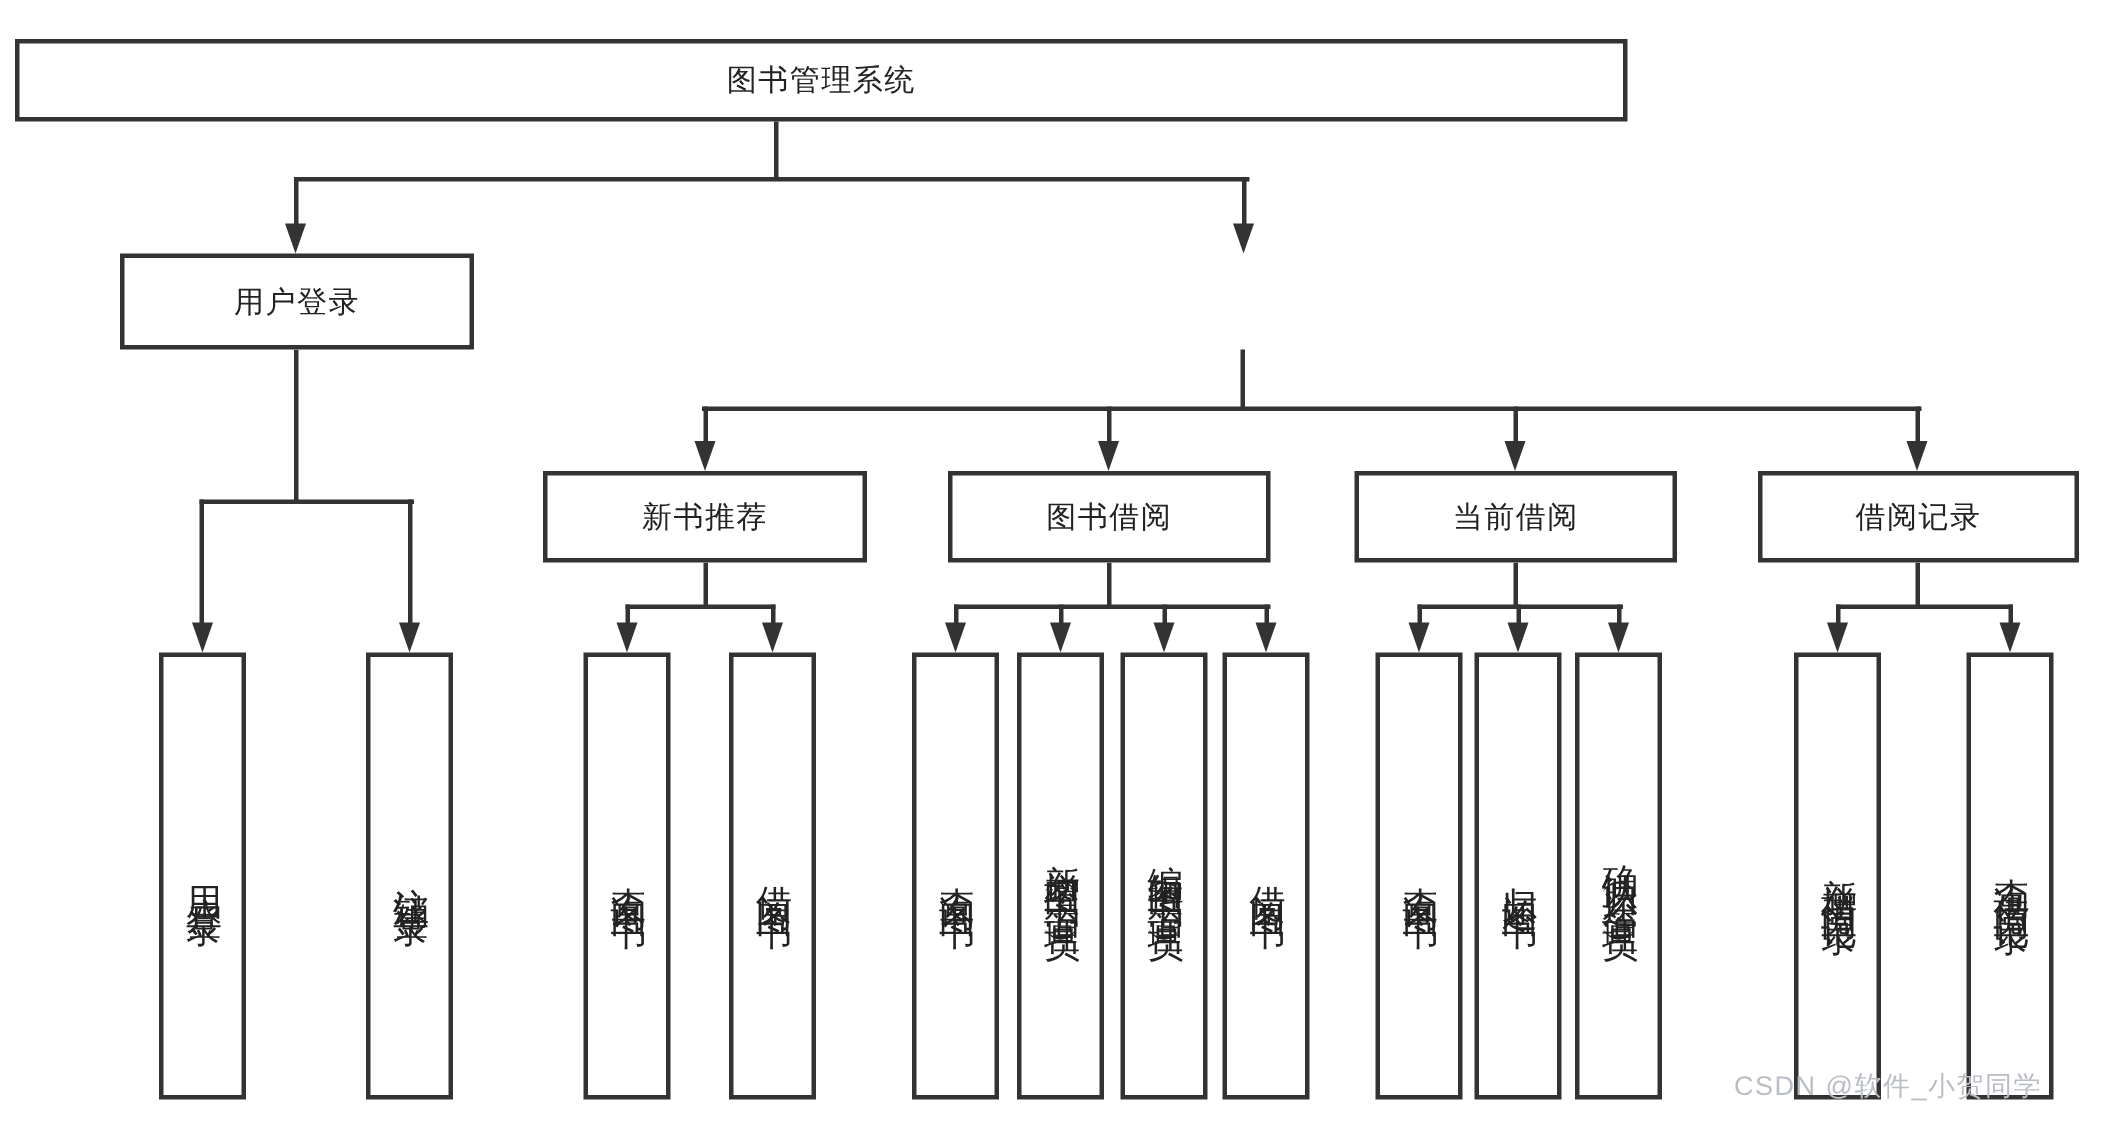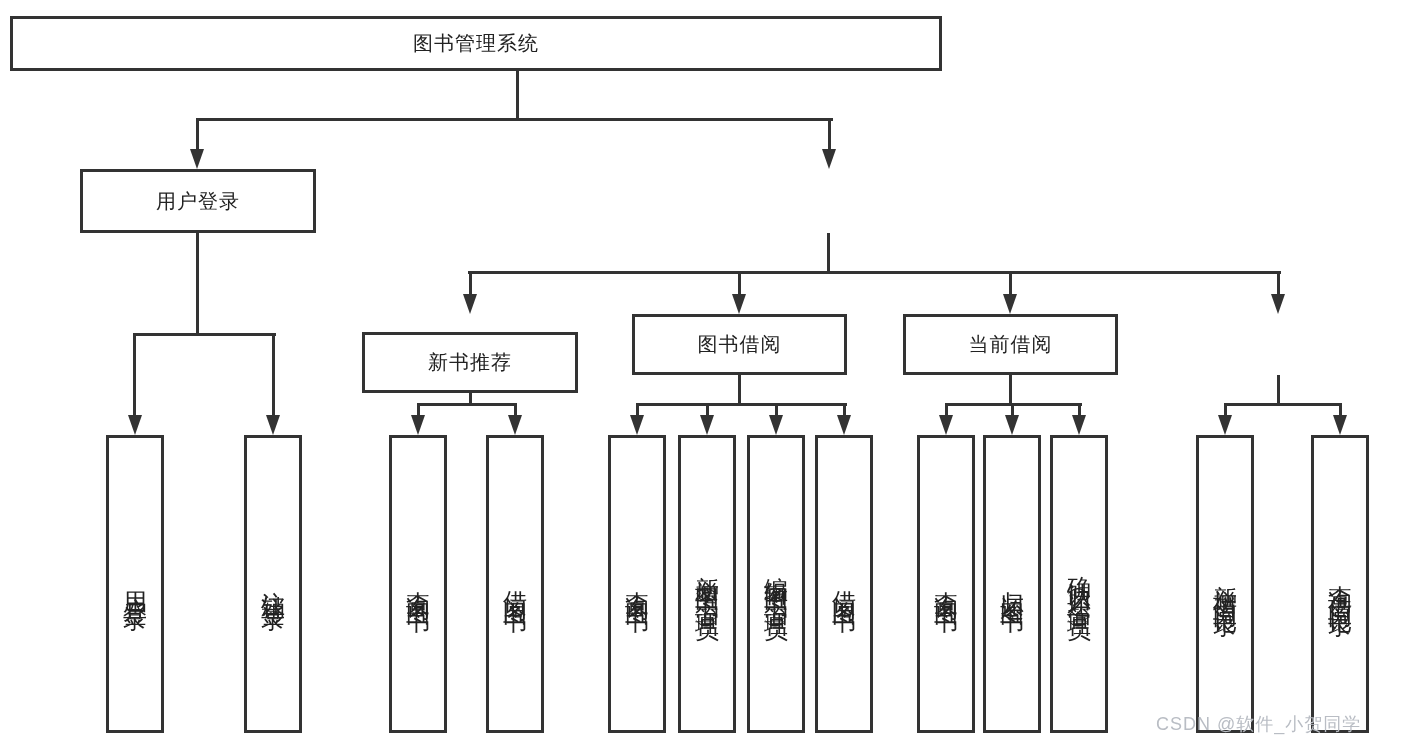--- a/index.html
+++ b/index.html
@@ -117,36 +117,39 @@
   <div class="line" style="left:1078px;top:403px;width:3px;height:14px"></div>
   <div class="arrow" style="left:1072px;top:415px"></div>
 
   <div class="line" style="left:1277px;top:375px;width:3px;height:30px"></div>
   <div class="line" style="left:1224px;top:403px;width:118px;height:3px"></div>
   <div class="line" style="left:1224px;top:403px;width:3px;height:14px"></div>
   <div class="arrow" style="left:1218px;top:415px"></div>
   <div class="line" style="left:1339px;top:403px;width:3px;height:14px"></div>
   <div class="arrow" style="left:1333px;top:415px"></div>
 
-  <div class="hbox" style="left:10px;top:16px;width:932px;height:55px">
+  <div class="hbox" style="left:10px;top:26px;width:1075px;height:55px">
     <span>图书管理系统</span>
   </div>
 
   <div class="hbox" style="left:80px;top:169px;width:236px;height:64px">
     <span>用户登录</span>
   </div>
 
-  <div class="hbox" style="left:362px;top:332px;width:216px;height:61px">
+  <div class="hbox" style="left:362px;top:314px;width:216px;height:61px">
     <span>新书推荐</span>
   </div>
   <div class="hbox" style="left:632px;top:314px;width:215px;height:61px">
     <span>图书借阅</span>
   </div>
   <div class="hbox" style="left:903px;top:314px;width:215px;height:61px">
     <span>当前借阅</span>
+  </div>
+  <div class="hbox" style="left:1172px;top:314px;width:214px;height:61px">
+    <span>借阅记录</span>
   </div>
 
   <div class="vbox" style="left:106px;top:435px;width:58px;height:298px">
     <span>用户登录</span>
   </div>
   <div class="vbox" style="left:244px;top:435px;width:58px;height:298px">
     <span>注销登录</span>
   </div>
 
   <div class="vbox" style="left:389px;top:435px;width:58px;height:298px">

